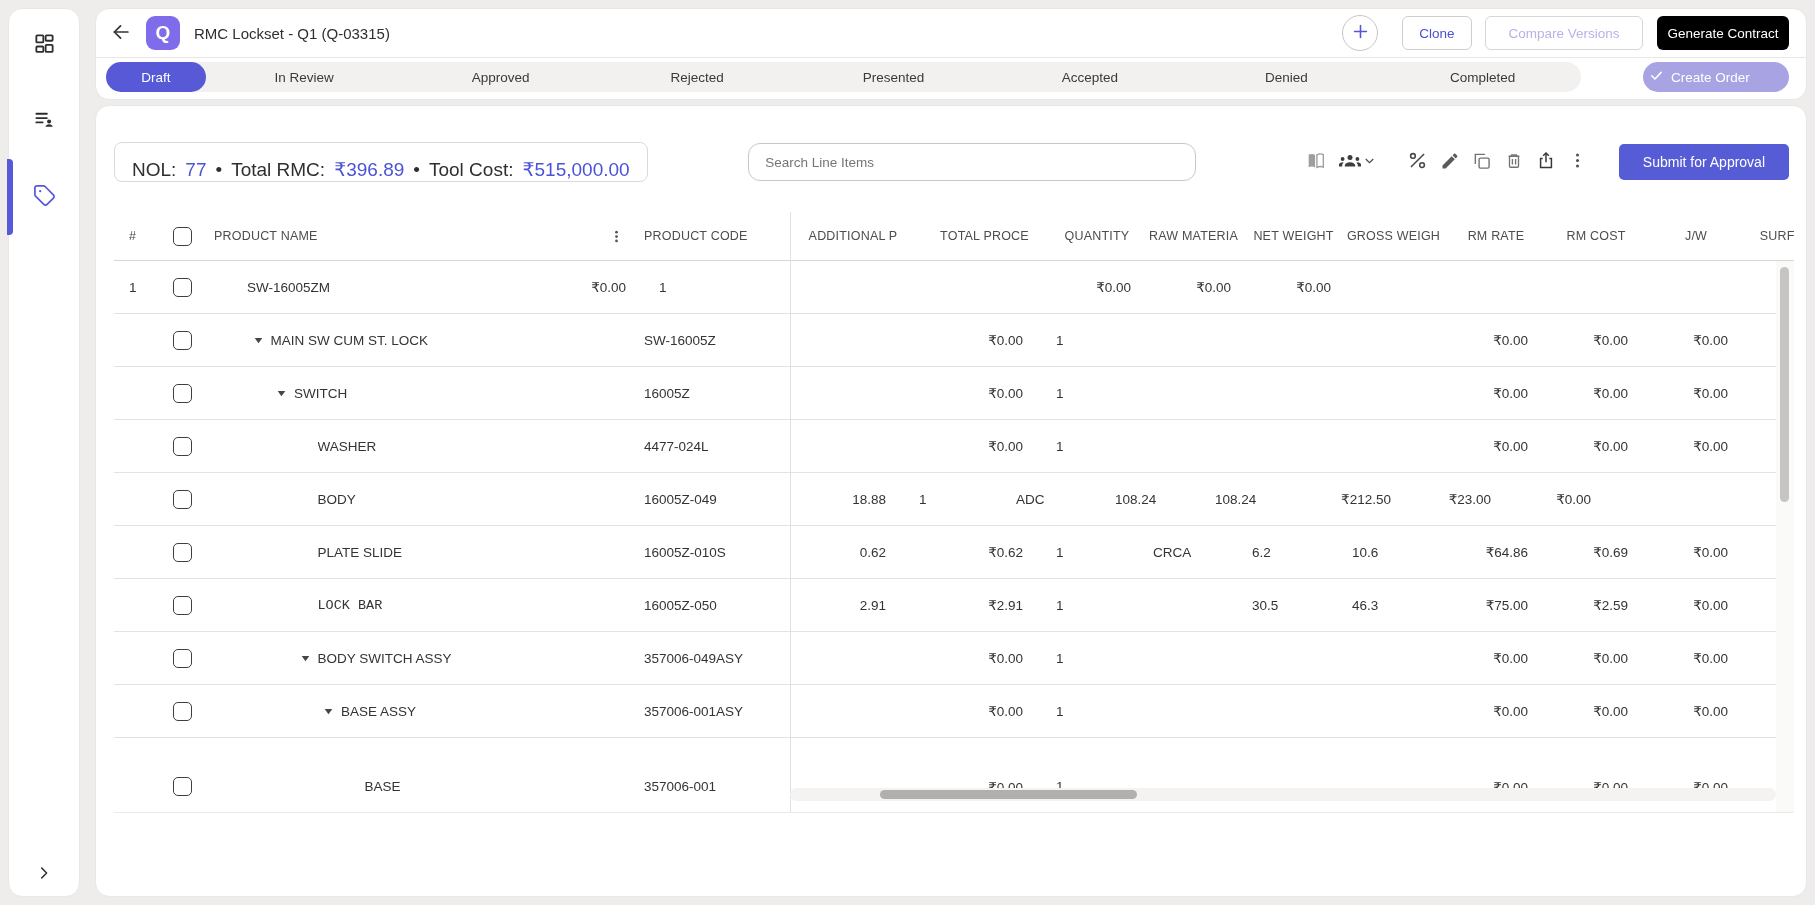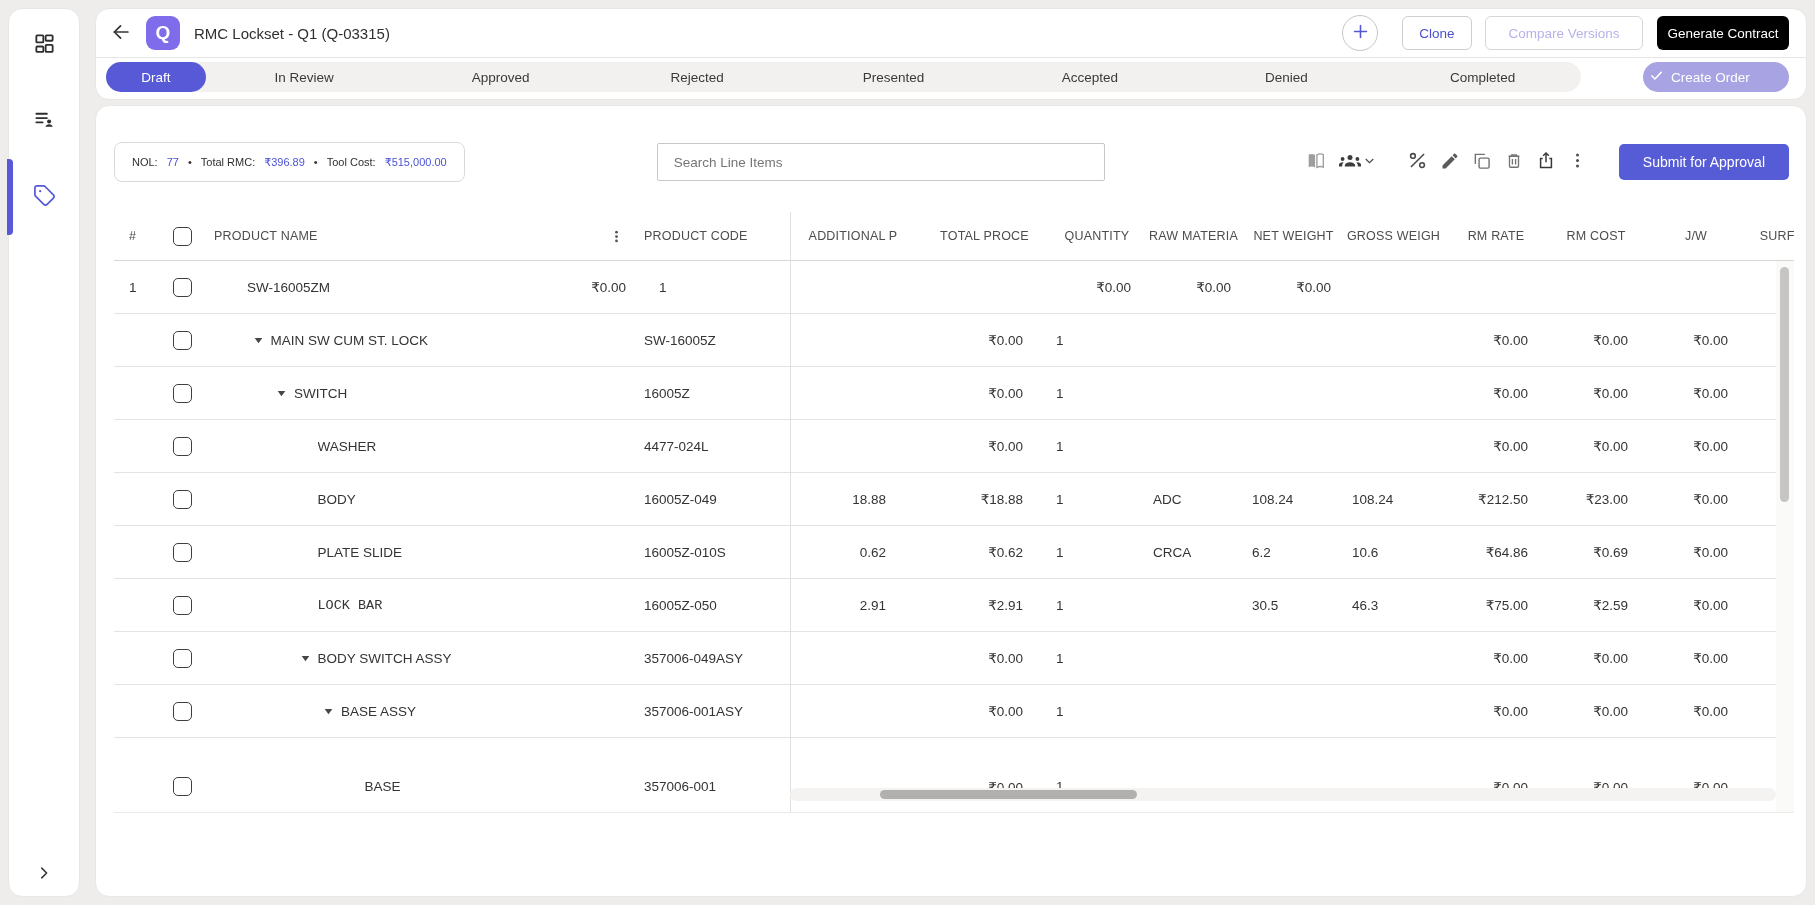--- a/index.html
+++ b/index.html
@@ -33,24 +33,24 @@
 
   
   .stepper-row{height:42px;display:flex;align-items:center;padding:2px 17px 6px 10px}
   .stepper-track{flex:1;height:30px;background:#f2f1ef;border-radius:15px;display:flex;align-items:stretch}
   .step{flex:1;display:flex;align-items:center;justify-content:center;font-size:13.5px;color:#3a3a3a;cursor:pointer}
   .step.active{flex:0 0 100px;background:#5759d6;border-radius:15px;color:#fff}
   .btn-create-order{width:146px;height:30px;border-radius:15px;background:#a8a4e3;color:#fff;font-size:13.5px;border:none;margin-left:62px;display:flex;align-items:center;justify-content:flex-start;gap:7px;cursor:pointer;font-family:inherit}
 
   
   .toolbar-row{margin:36px 17px 0 18px;height:40px;display:flex;align-items:center}
-  .stats{height:40px;border:1px solid #dbd9d7;border-radius:8px;display:flex;align-items:center;padding:0 17px;font-size:11px;color:#2f2f2f;gap:9px}
+  .stats{height:40px;border:1px solid #dbd9d7;border-radius:8px;display:flex;align-items:flex-end;padding:0 17px;font-size:19px;color:#2f2f2f;gap:9px}
   .stats .val{color:#4a52d6}
   .t-spacer{flex:1}
-  .search{width:448px;height:38px;border:1px solid #c9c7c5;border-radius:2px;padding:0 16px;font-size:13.5px;color:#333;font-family:inherit;background:#fff;outline:none}
+  .search{width:448px;height:38px;border:1px solid #c9c7c5;border-radius:12px;padding:0 16px;font-size:13.5px;color:#333;font-family:inherit;background:#fff;outline:none}
   .search::placeholder{color:#757575}
   .icon-btn{width:26px;height:26px;display:flex;align-items:center;justify-content:center;cursor:pointer;background:none;border:none;padding:0;margin-left:6px}
   .icon-btn.grp{margin-left:24px}
   .users-btn{width:46px}
   .btn-submit{height:36px;padding:8px 24px;background:#565cd6;color:#fff;font-size:14px;font-weight:500;border:none;border-radius:5px;margin-left:28px;cursor:pointer;font-family:inherit}
 
   
   .grid{position:relative;margin:30px 0 0 18px;width:1680px;height:601px;overflow:hidden;border-bottom:1px solid #eceae8}
   .grid-header{height:49px;display:flex;align-items:center;border-bottom:1px solid #d9d7d5;font-size:12.5px;color:#4d4d4d;letter-spacing:.2px}
   .grid-row{height:53px;display:flex;align-items:center;border-bottom:1px solid #e5e3e1;font-size:13.5px;color:#343434;background:#fff}
@@ -361,21 +361,20 @@
               <div class="gc c-check">
                 <div class="checkbox"></div>
               </div>
               <div class="gc c-name" style="padding-left: 96.5px;">
                 <span class="caret"></span>
                 <span class="nm-text">BODY</span>
               </div>
               <div class="gc c-dots"></div>
               <div class="gc c-code">16005Z-049</div>
               <div class="gc c-addl">18.88</div>
-              <div class="gc c-total">₹18.88</div>
               <div class="gc c-qty">1</div>
               <div class="gc c-raw">ADC</div>
               <div class="gc c-net">108.24</div>
               <div class="gc c-gross">108.24</div>
               <div class="gc c-rate">₹212.50</div>
               <div class="gc c-cost">₹23.00</div>
               <div class="gc c-jw">₹0.00</div>
               <div class="gc c-surf"></div>
             </div>
             <div class="grid-row">

